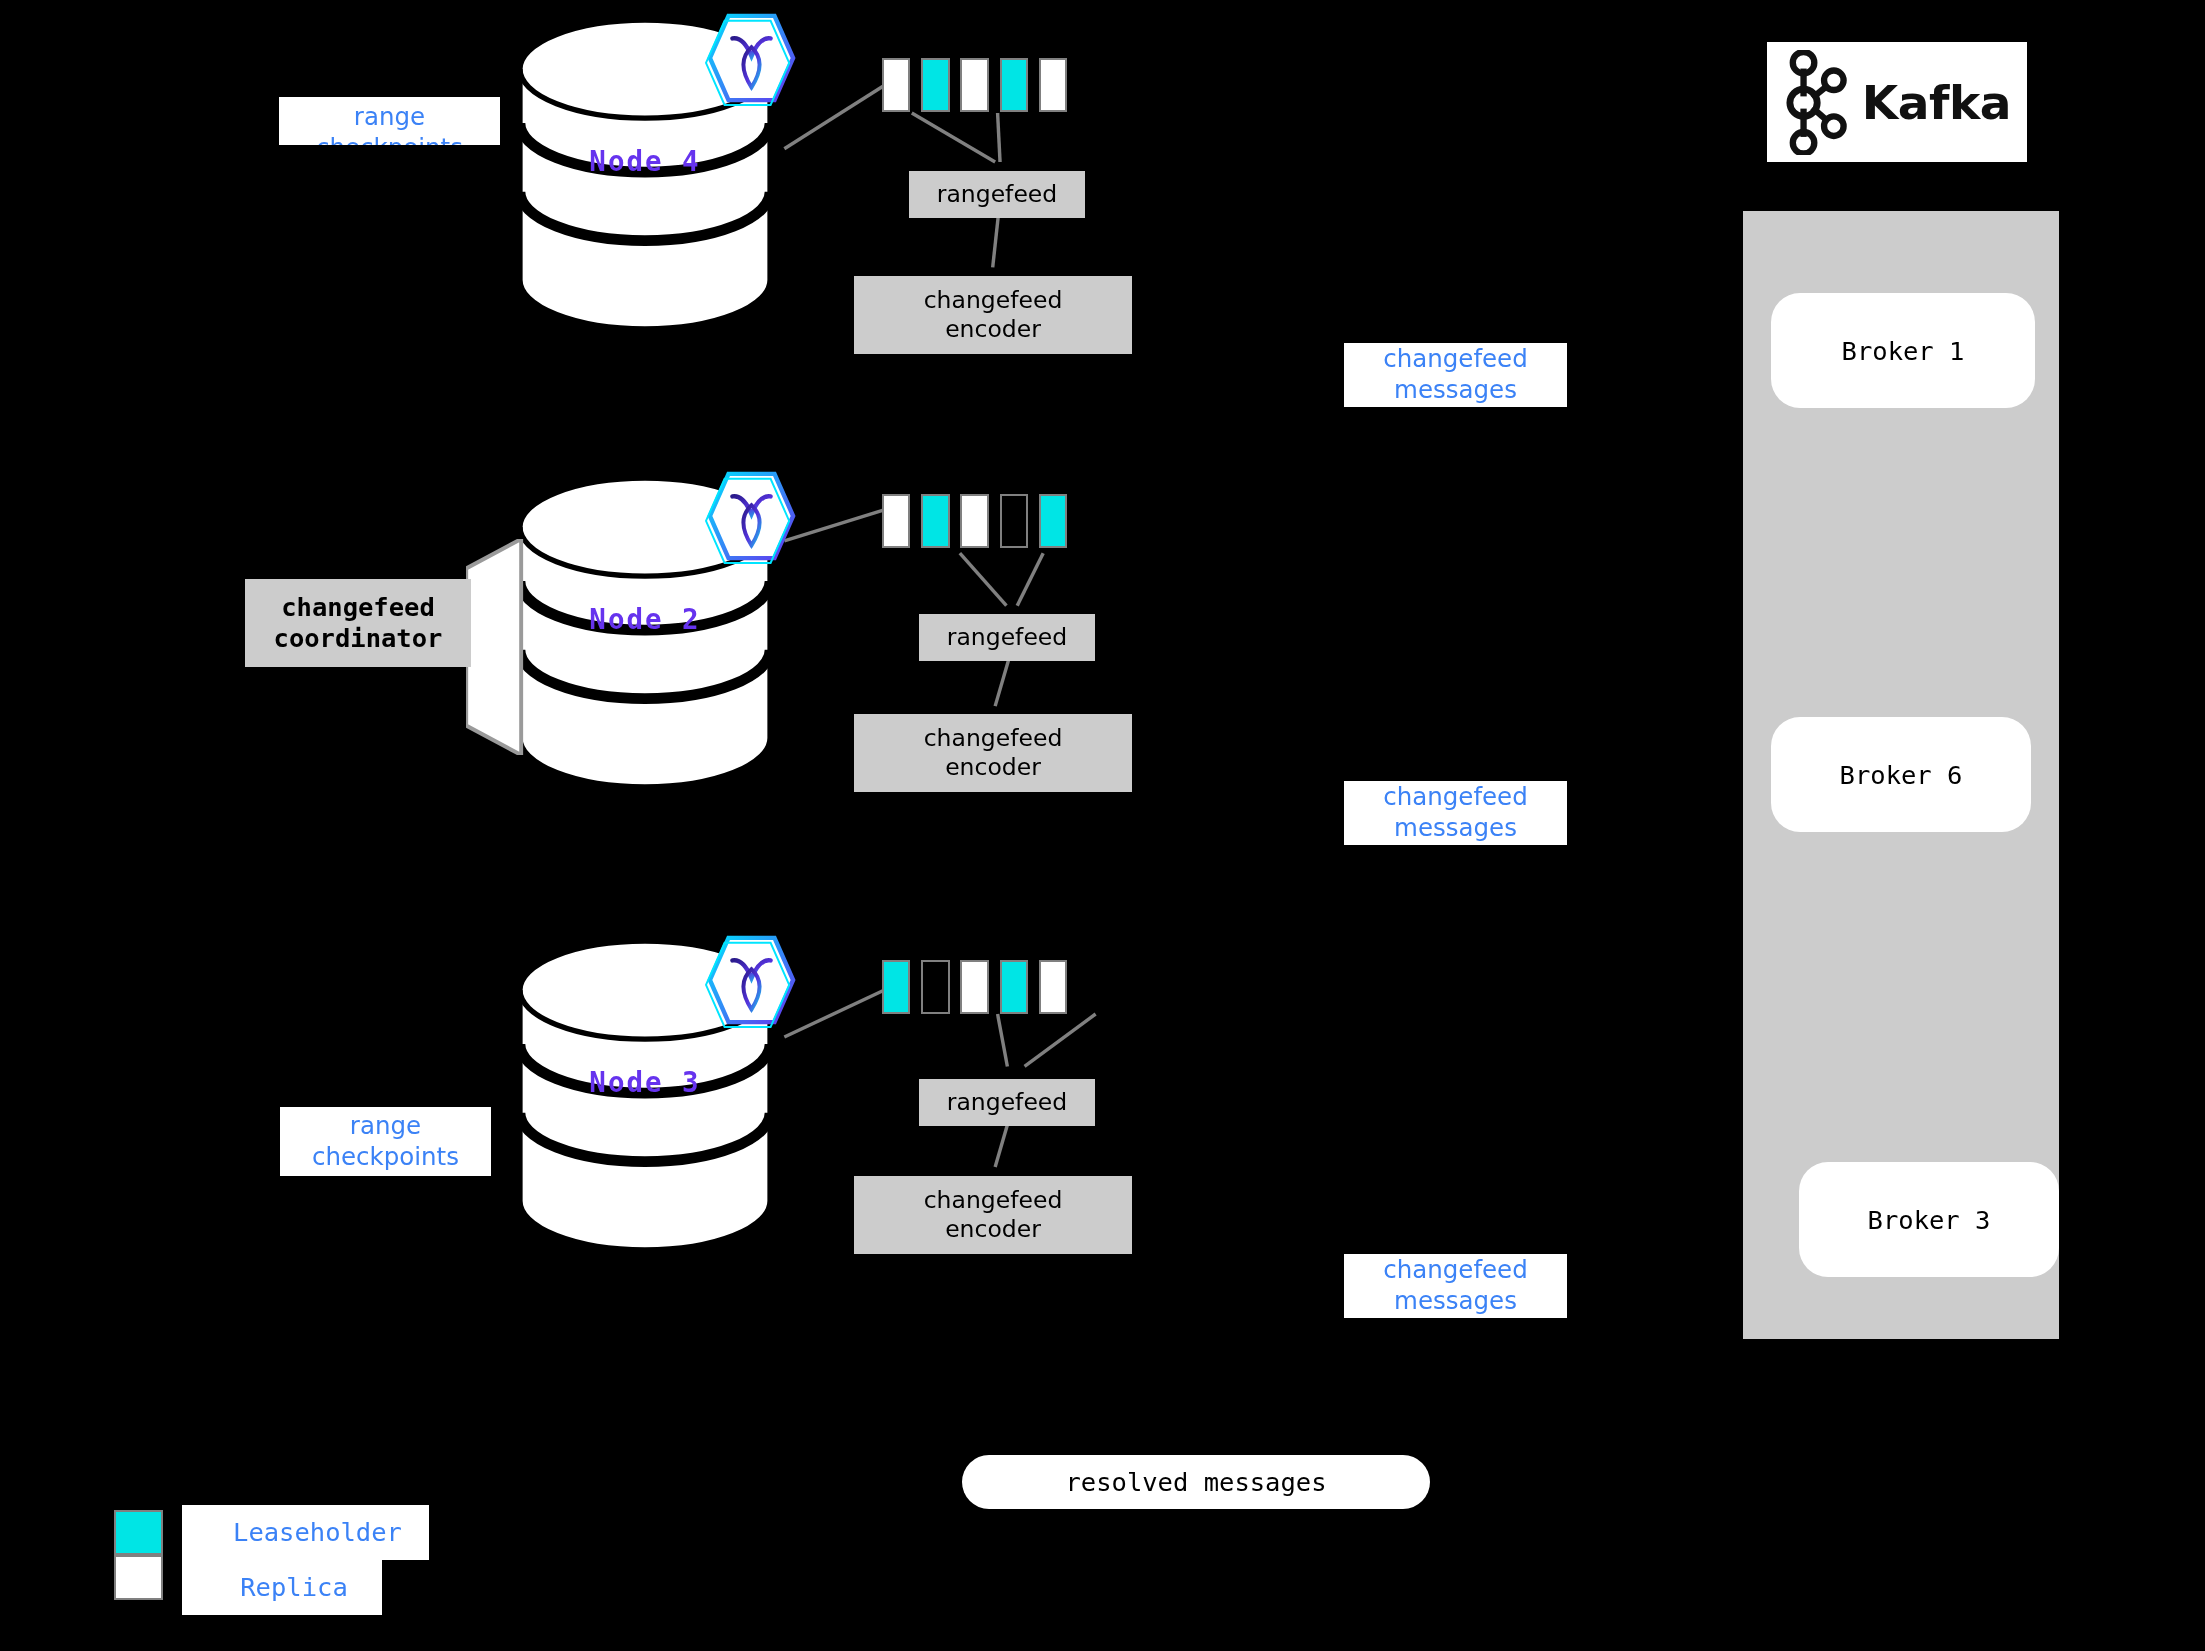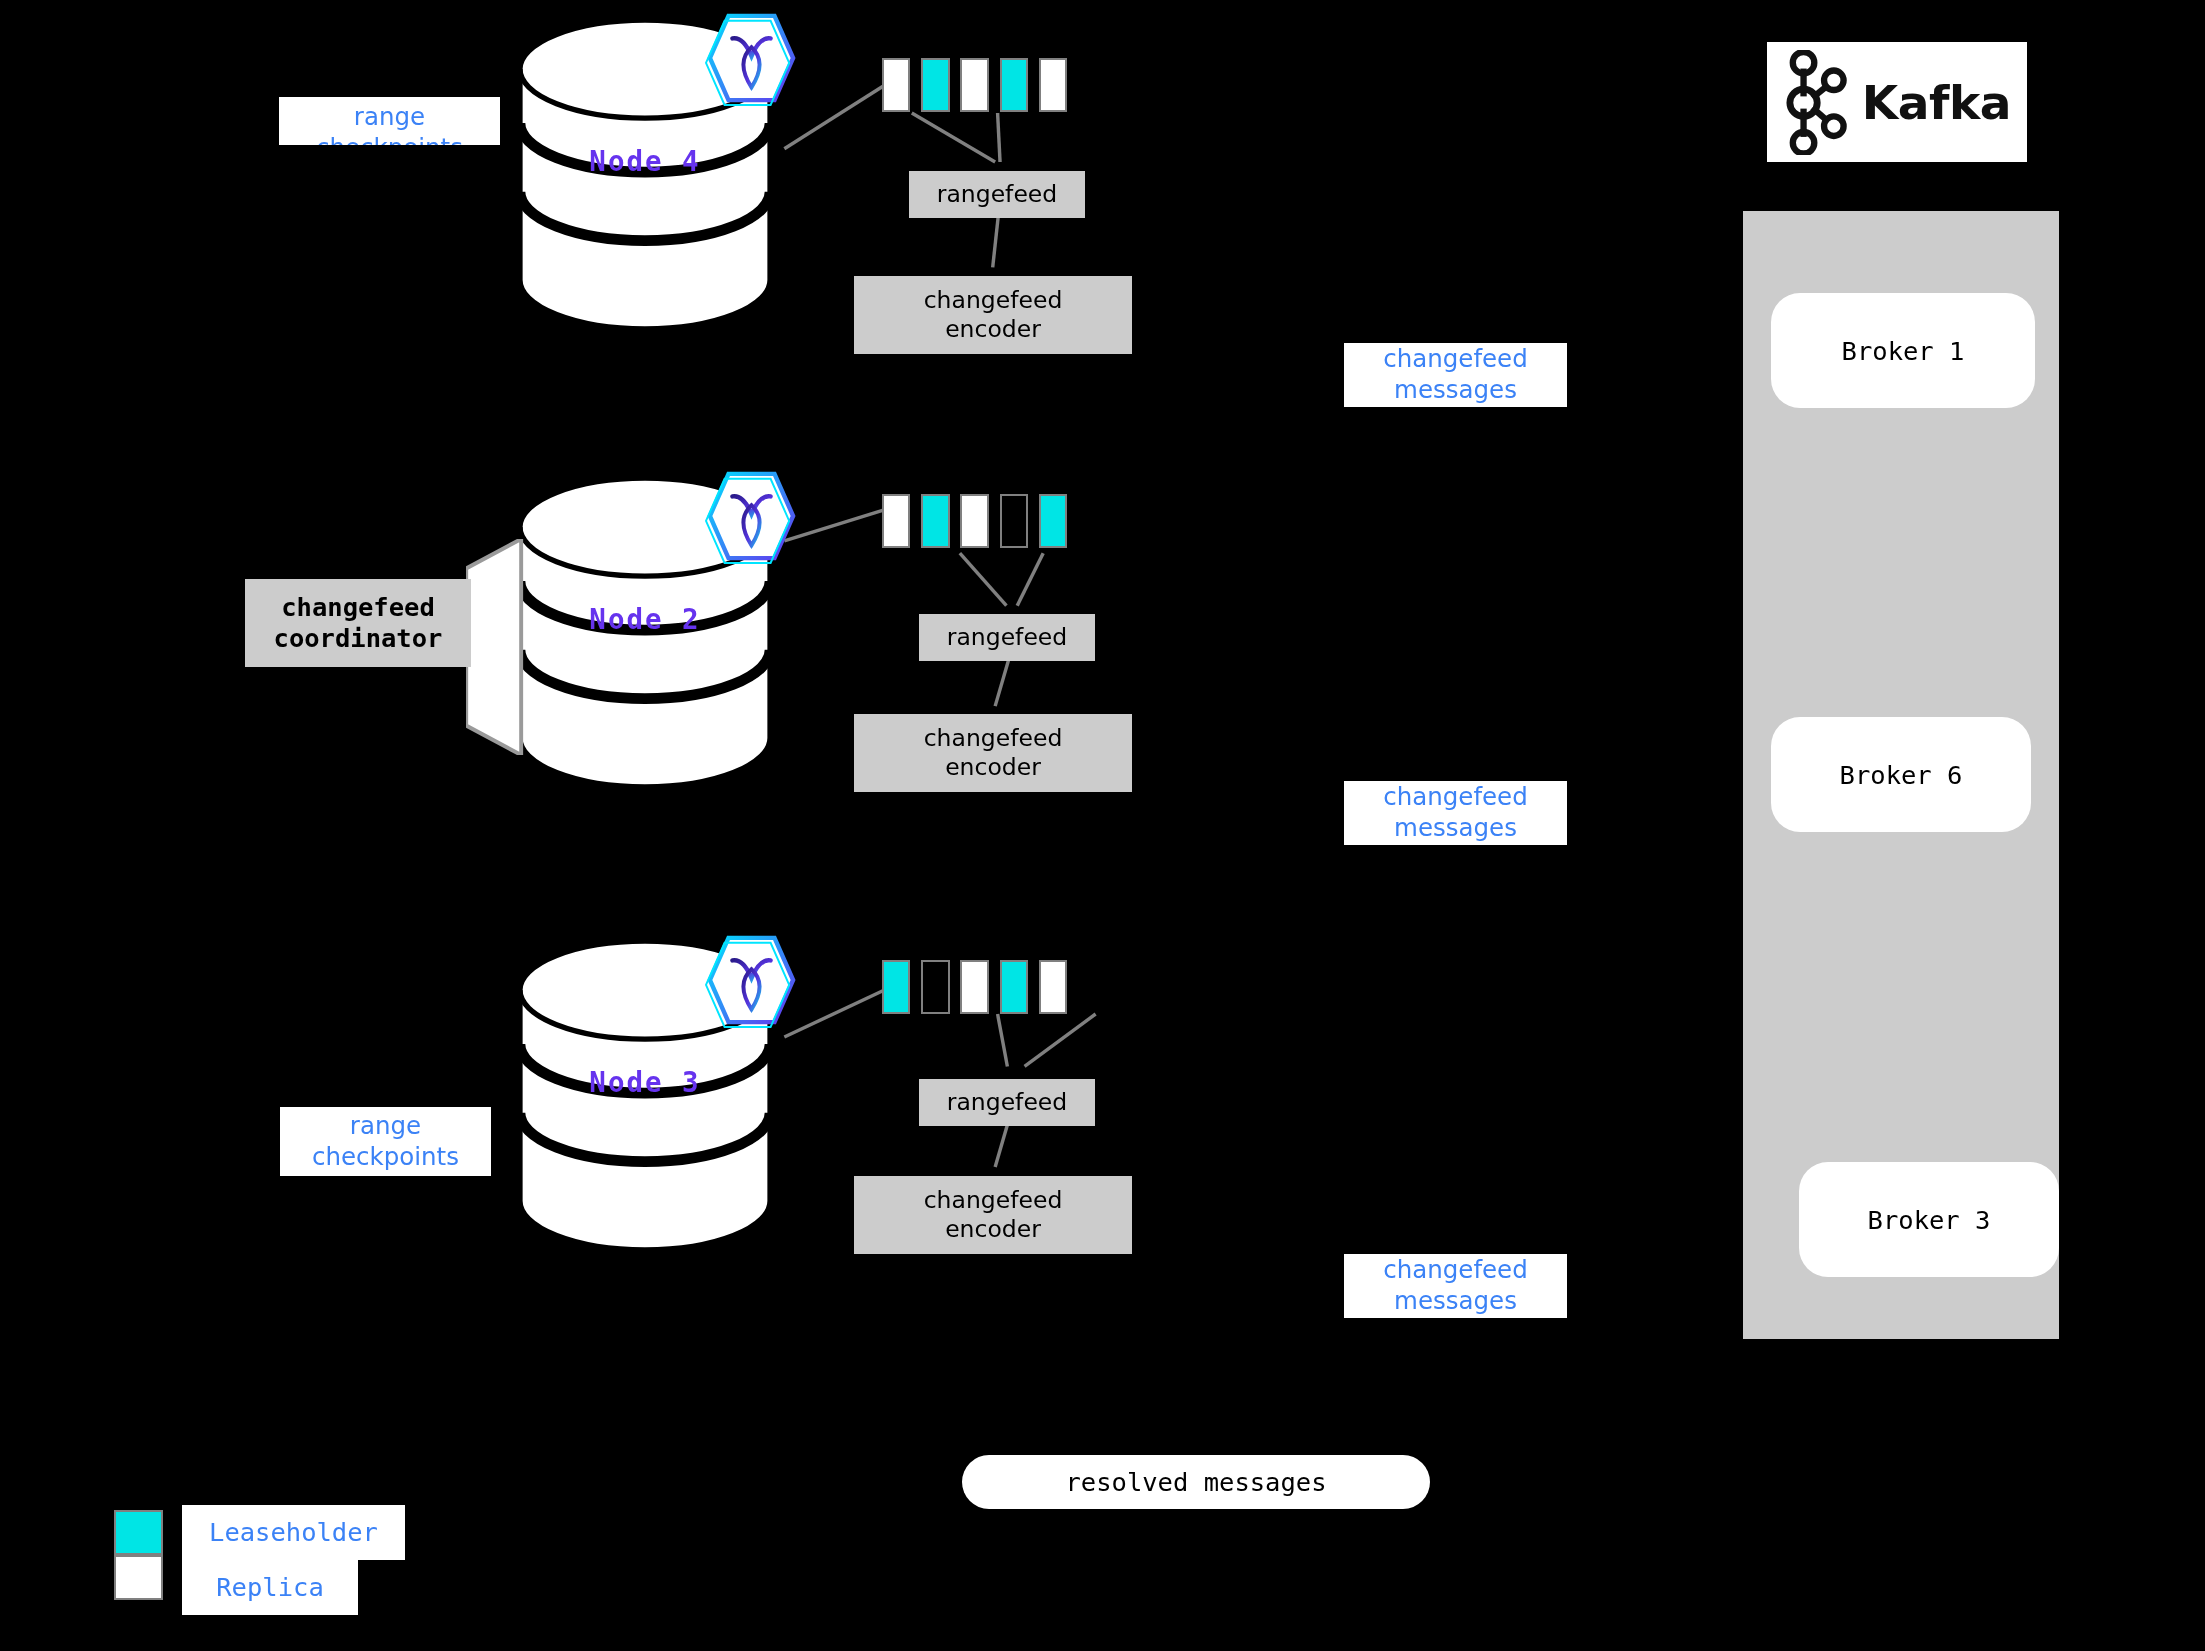--- a/index.html
+++ b/index.html
@@ -45,21 +45,21 @@
   }
   .gbox.bold{font-family:"DejaVu Sans Mono", monospace;font-weight:bold;}
 
   
   .wbox{
     position:absolute;background:#ffffff;color:#3b82f6;
     display:flex;align-items:center;justify-content:center;
     text-align:center;line-height:1.25;overflow:hidden;
     font-family:"DejaVu Sans", sans-serif;
   }
-  .wbox.mono{font-family:"DejaVu Sans Mono", monospace;}
+  .wbox.mono{font-family:"DejaVu Sans Mono", monospace;padding-left:24px;}
   .wbox .inner{white-space:pre-line;}
 
   
   .pill{
     position:absolute;background:#fff;color:#000;border-radius:490px;
     display:flex;align-items:center;justify-content:center;
     font-family:"DejaVu Sans Mono", monospace;white-space:nowrap;
   }
 
   

